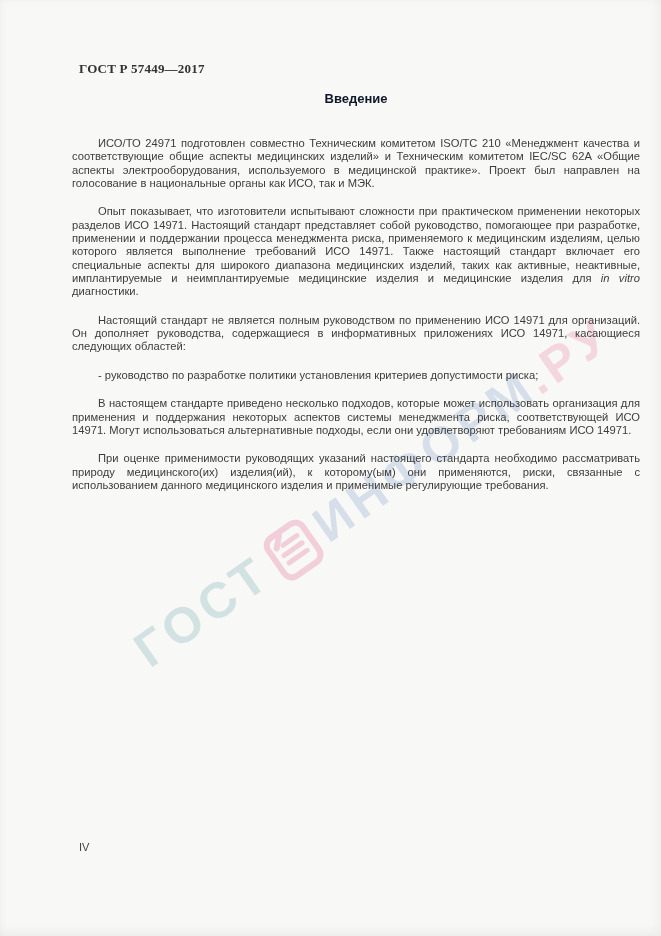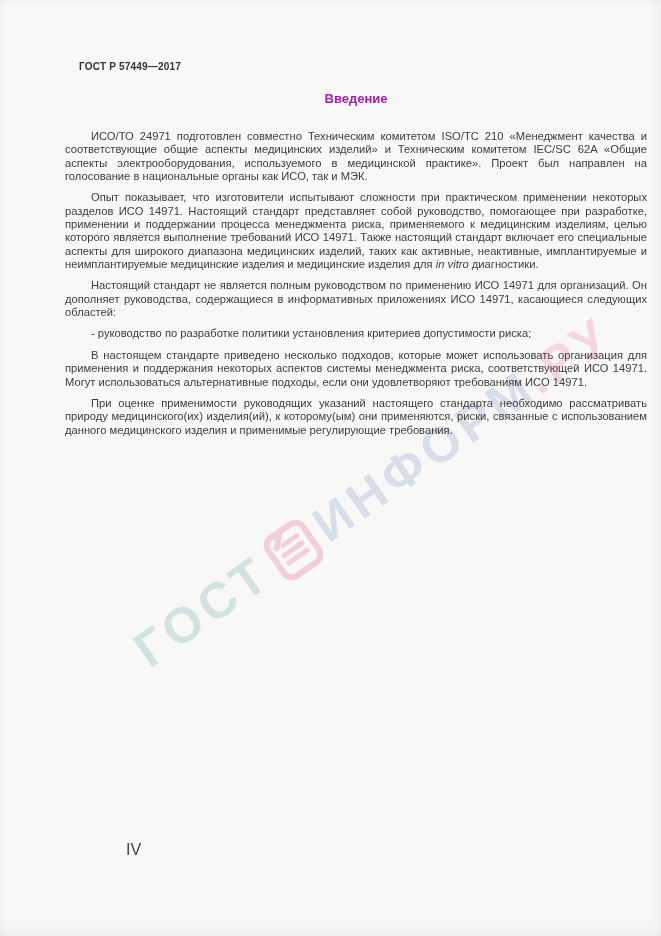--- a/index.html
+++ b/index.html
@@ -7,38 +7,39 @@
     position:relative;
     width:661px;height:936px;
     background:#f8f8f6;
     overflow:hidden;
     font-family:"Liberation Sans", sans-serif;
     color:#3c3c3c;
     box-shadow: inset -3px -5px 12px rgba(0,0,0,0.045), inset 2px 2px 8px rgba(0,0,0,0.02);
   }
   .doc-header{
     position:absolute;left:79px;top:61px;
-    font-size:10px;font-weight:bold;color:#333;
+    font-size:13px;font-weight:bold;color:#333;
     letter-spacing:0.2px;
+    font-family:Liberation Serif, serif;
   }
   .doc-title{
     position:absolute;left:57px;top:91px;width:598px;
-    text-align:center;font-size:13px;font-weight:bold;color:#a21caf;
+    text-align:center;font-size:13px;font-weight:bold;color:#0f172a;
   }
   .doc-body{
     position:absolute;left:57px;top:122px;width:598px;
     font-size:11.2px;line-height:13.35px;
     text-align:justify;
     z-index:2;
   }
-  .doc-body p{margin:8px;text-indent:26px;}
+  .doc-body p{margin:15px;text-indent:26px;}
   .doc-body i{}
   .page-number{
     position:absolute;left:79px;top:841px;
-    font-size:16px;color:#444;margin-left:47px;
+    font-size:11px;color:#444;
   }
   .watermark{
     position:absolute;left:373px;top:492px;
     transform:translate(-50%,-50%) rotate(-35deg);
     display:flex;align-items:center;
     font-weight:bold;font-size:50px;letter-spacing:5px;
     white-space:nowrap;z-index:1;
     user-select:none;
   }
   .watermark .wm-icon{margin:0 6px 0 8px;display:block;}

